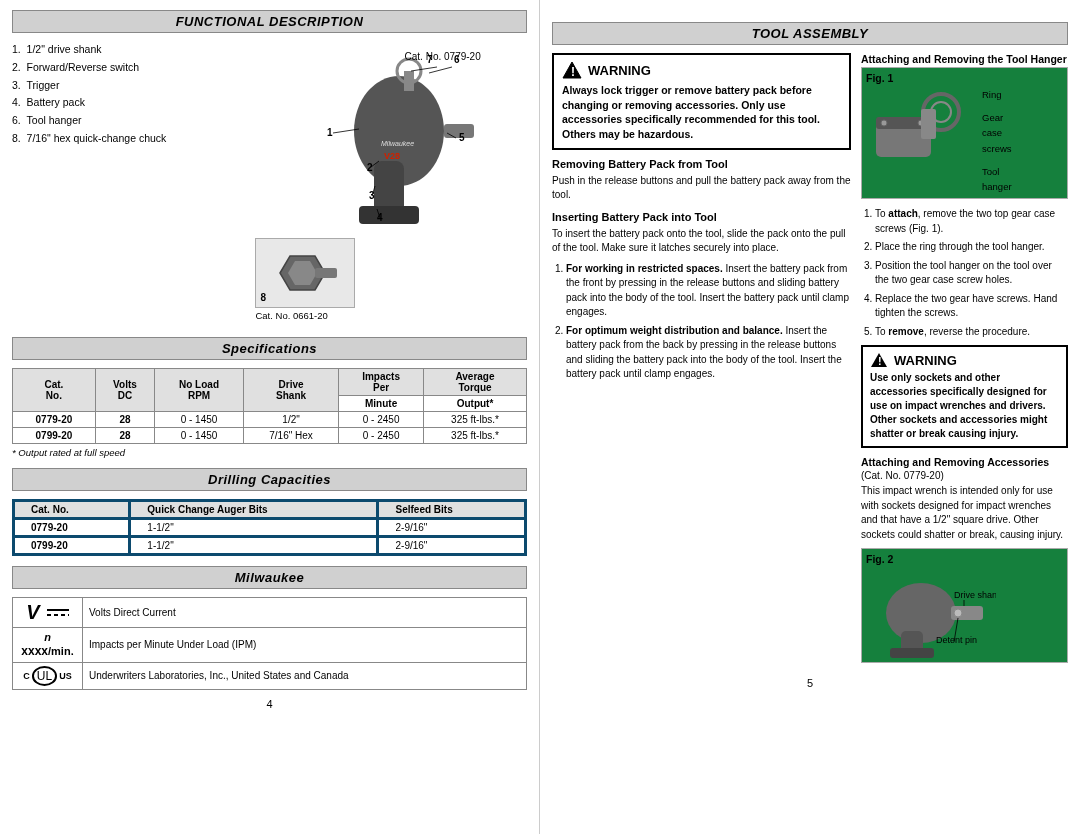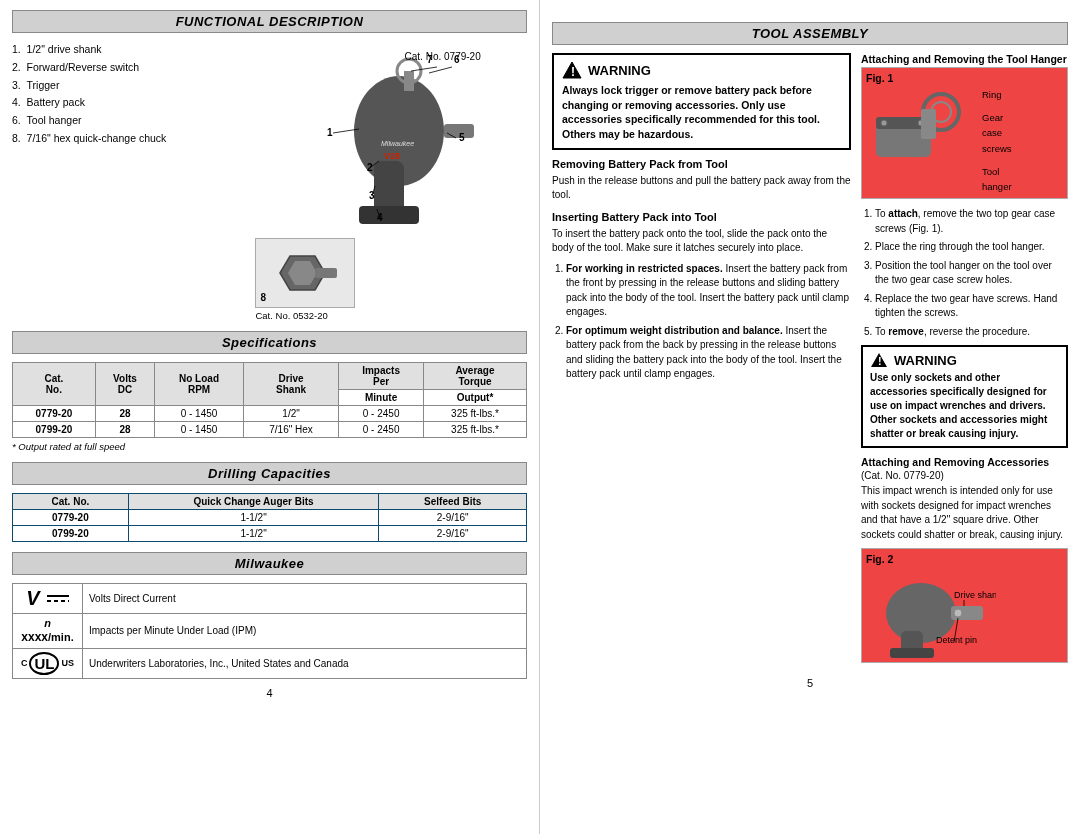--- a/index.html
+++ b/index.html
@@ -35,21 +35,21 @@
       font-weight: bold;
       font-style: italic;
       font-size: 13px;
       padding: 3px 0;
       margin-bottom: 8px;
       letter-spacing: 0.5px;
     }
 
     
     .functional-desc {
-      margin-bottom: 10px;
+      margin-bottom: 16px;
     }
     .fd-content {
       display: flex;
       gap: 8px;
     }
     .fd-list {
       flex: 1;
       list-style: none;
       font-size: 10.5px;
       line-height: 1.6;
@@ -122,23 +122,23 @@
     
     .drilling-section {
       margin-bottom: 10px;
     }
     .drilling-table {
       width: 100%;
       border-collapse: collapse;
       font-size: 10px;
     }
     .drilling-table th, .drilling-table td {
-      border: 1px solid #0c4a6e;
+      border: 3px solid #0c4a6e;
       padding: 2px 16px;
-      text-align: center;
+      text-align: left;
     }
     .drilling-table thead tr th {
       background: #e0e0e0;
       font-weight: bold;
     }
     .drilling-table tbody tr td:first-child {
       font-weight: bold;
     }
 
     
@@ -247,21 +247,21 @@
       flex: 1.3;
     }
     .ta-right {
       flex: 0.9;
     }
 
     .fig-box {
       border: 1px solid #aaa;
       padding: 4px;
       margin-bottom: 8px;
-      background: #ef4444;
+      background: #15803d;
     }
     .fig-label {
       font-weight: bold;
       font-size: 10.5px;
       margin-bottom: 3px;
     }
 
     .warning-box2 {
       border: 2px solid #000;
       padding: 5px 7px;
@@ -362,21 +362,21 @@
             <div class="small-image-box">
 
               <span style="position:absolute;left:4px;bottom:4px;font-size:10px;font-weight:bold;">8</span>
               <svg class="small-tool-svg" viewBox="0 0 90 65">
 
                 <polygon points="20,32 30,15 55,15 65,32 55,49 30,49" fill="#666" stroke="#444" stroke-width="1.5"></polygon>
                 <polygon points="28,32 35,20 50,20 57,32 50,44 35,44" fill="#888"></polygon>
                 <rect x="55" y="27" width="22" height="10" rx="2" fill="#777"></rect>
               </svg>
             </div>
-            <span class="cat-no-bottom">Cat. No. 0532-20</span>
+            <span class="cat-no-bottom">Cat. No. 0661-20</span>
           </div>
         </div>
       </div>
     </div>
 
     <div class="specs-section">
       <div class="section-header">Specifications</div>
       <table class="specs-table">
         <thead>
           <tr>
@@ -460,21 +460,21 @@
               <div style="font-size:11px; line-height:1.2; text-align:center;">
                 <span style="font-style:italic;">n</span> <span style="font-weight:bold;font-size:12px;">xxxx</span><span style="font-weight:bold;">/min.</span>
               </div>
             </td>
             <td>Impacts per Minute Under Load (IPM)</td>
           </tr>
           <tr>
             <td class="sym-icon-cell">
               <div style="display:flex;align-items:center;justify-content:center;gap:2px;">
                 <span style="font-size:9px;">C</span>
-                <span class="ul-icon" style="font-size:15px;font-weight:bold;">UL</span>
+                <span class="ul-icon" style="font-size:12px;font-weight:normal;">UL</span>
                 <span style="font-size:9px;">US</span>
               </div>
             </td>
             <td>Underwriters Laboratories, Inc., United States and Canada</td>
           </tr>
         </tbody>
       </table>
     </div>
 
     <div class="page-num">4</div>
@@ -498,21 +498,21 @@
           </div>
           <div class="warning-body">
             <strong>Always lock trigger or remove battery pack before changing or removing accessories. Only use accessories specifically recommended for this tool. Others may be hazardous.</strong>
           </div>
         </div>
 
         <div class="subsection-header">Removing Battery Pack from Tool</div>
         <div class="body-text">Push in the release buttons and pull the battery pack away from the tool.</div>
 
         <div class="subsection-header">Inserting Battery Pack into Tool</div>
-        <div class="body-text">To insert the battery pack onto the tool, slide the pack onto the body of the tool. Make sure it latches securely into place.</div>
+        <div class="body-text">To insert the battery pack onto the tool, slide the pack onto the pull of the tool. Make sure it latches securely into place.</div>
 
         <ol class="numbered-list">
           <li>
             <strong>For working in restricted spaces.</strong>
             <span> Insert the battery pack from the front by pressing in the release buttons and sliding battery pack into the body of the tool. Insert the battery pack until clamp engages.</span>
           </li>
           <li>
             <strong>For optimum weight distribution and balance.</strong>
             <span> Insert the battery pack from the back by pressing in the release buttons and sliding the battery pack into the body of the tool. Insert the battery pack until clamp engages.</span>
           </li>

